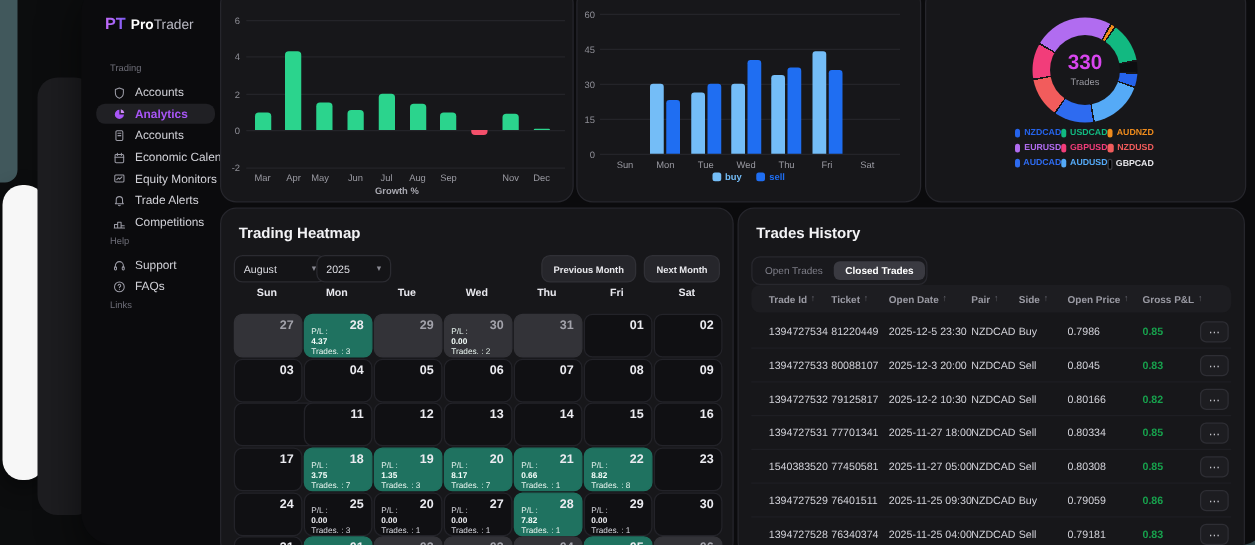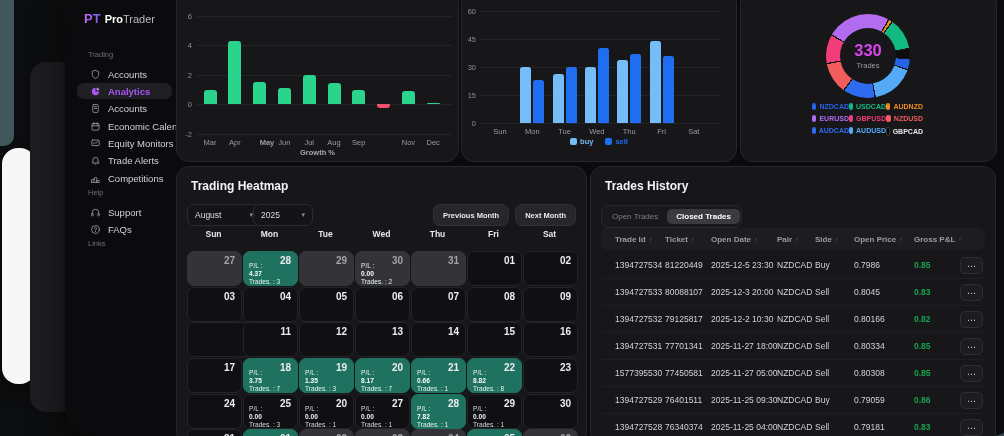--- a/index.html
+++ b/index.html
@@ -188,21 +188,21 @@
           <div class="ytick" style="top: 79.5px;">2</div>
           <div class="gline" style="left: 20px; width: 255px; top: 113px;"></div>
           <div class="ytick" style="top: 109px;">0</div>
           <div class="gline" style="left: 20px; width: 255px; top: 142.5px;"></div>
           <div class="ytick" style="top: 138.5px;">-2</div>
           <div class="vbar" style="left: 26.5px; width: 13px; height: 14.0125px; top: 98.9875px; background: rgb(43, 212, 141); border-radius: 3px 3px 0px 0px;"></div>
           <div class="xtick" style="left: 19px; top: 147px; width: 28px;">Mar</div>
           <div class="vbar" style="left: 51.3px; width: 13px; height: 63.425px; top: 49.575px; background: rgb(43, 212, 141); border-radius: 3px 3px 0px 0px;"></div>
           <div class="xtick" style="left: 43.8px; top: 147px; width: 28px;">Apr</div>
           <div class="vbar" style="left: 76.1px; width: 13px; height: 22.125px; top: 90.875px; background: rgb(43, 212, 141); border-radius: 3px 3px 0px 0px;"></div>
-          <div class="xtick" style="left: 76px; top: 147px; width: 28px; font-weight: bold;">May</div>
+          <div class="xtick" style="left: 65px; top: 147px; width: 28px;">May</div>
           <div class="vbar" style="left: 100.9px; width: 13px; height: 16.225px; top: 96.775px; background: rgb(43, 212, 141); border-radius: 3px 3px 0px 0px;"></div>
           <div class="xtick" style="left: 93.4px; top: 147px; width: 28px;">Jun</div>
           <div class="vbar" style="left: 125.7px; width: 13px; height: 28.7625px; top: 84.2375px; background: rgb(43, 212, 141); border-radius: 3px 3px 0px 0px;"></div>
           <div class="xtick" style="left: 118.2px; top: 147px; width: 28px;">Jul</div>
           <div class="vbar" style="left: 150.5px; width: 13px; height: 21.3875px; top: 91.6125px; background: rgb(43, 212, 141); border-radius: 3px 3px 0px 0px;"></div>
           <div class="xtick" style="left: 143px; top: 147px; width: 28px;">Aug</div>
           <div class="vbar" style="left: 175.3px; width: 13px; height: 14.0125px; top: 98.9875px; background: rgb(43, 212, 141); border-radius: 3px 3px 0px 0px;"></div>
           <div class="xtick" style="left: 167.8px; top: 147px; width: 28px;">Sep</div>
           <div class="vbar" style="left: 200.1px; width: 13px; height: 4.425px; top: 113px; background: rgb(244, 80, 107); border-radius: 0px 0px 3px 3px;"></div>
           <div class="xtick" style="left: 192.6px; top: 147px; width: 28px; margin-top: 48px;">Oct</div>
@@ -587,21 +587,21 @@
             <div class="td" style="left: 14px;">1394727531</div>
             <div class="td" style="left: 64px;">77701341</div>
             <div class="td" style="left: 110px;">2025-11-27 18:00</div>
             <div class="td" style="left: 176px;">NZDCAD</div>
             <div class="td" style="left: 214px;">Sell</div>
             <div class="td" style="left: 253px;">0.80334</div>
             <div class="td green" style="left: 313px; color: rgb(23, 162, 77);">0.85</div>
             <div class="rowmenu">⋯</div>
           </div>
           <div class="trow" style="top: 192px;">
-            <div class="td" style="left: 14px;">1577395530</div>
+            <div class="td" style="left: 14px;">1540383520</div>
             <div class="td" style="left: 64px;">77450581</div>
             <div class="td" style="left: 110px;">2025-11-27 05:00</div>
             <div class="td" style="left: 176px;">NZDCAD</div>
             <div class="td" style="left: 214px;">Sell</div>
             <div class="td" style="left: 253px;">0.80308</div>
             <div class="td green" style="left: 313px; color: rgb(23, 162, 77);">0.85</div>
             <div class="rowmenu">⋯</div>
           </div>
           <div class="trow" style="top: 219px;">
             <div class="td" style="left: 14px;">1394727529</div>

